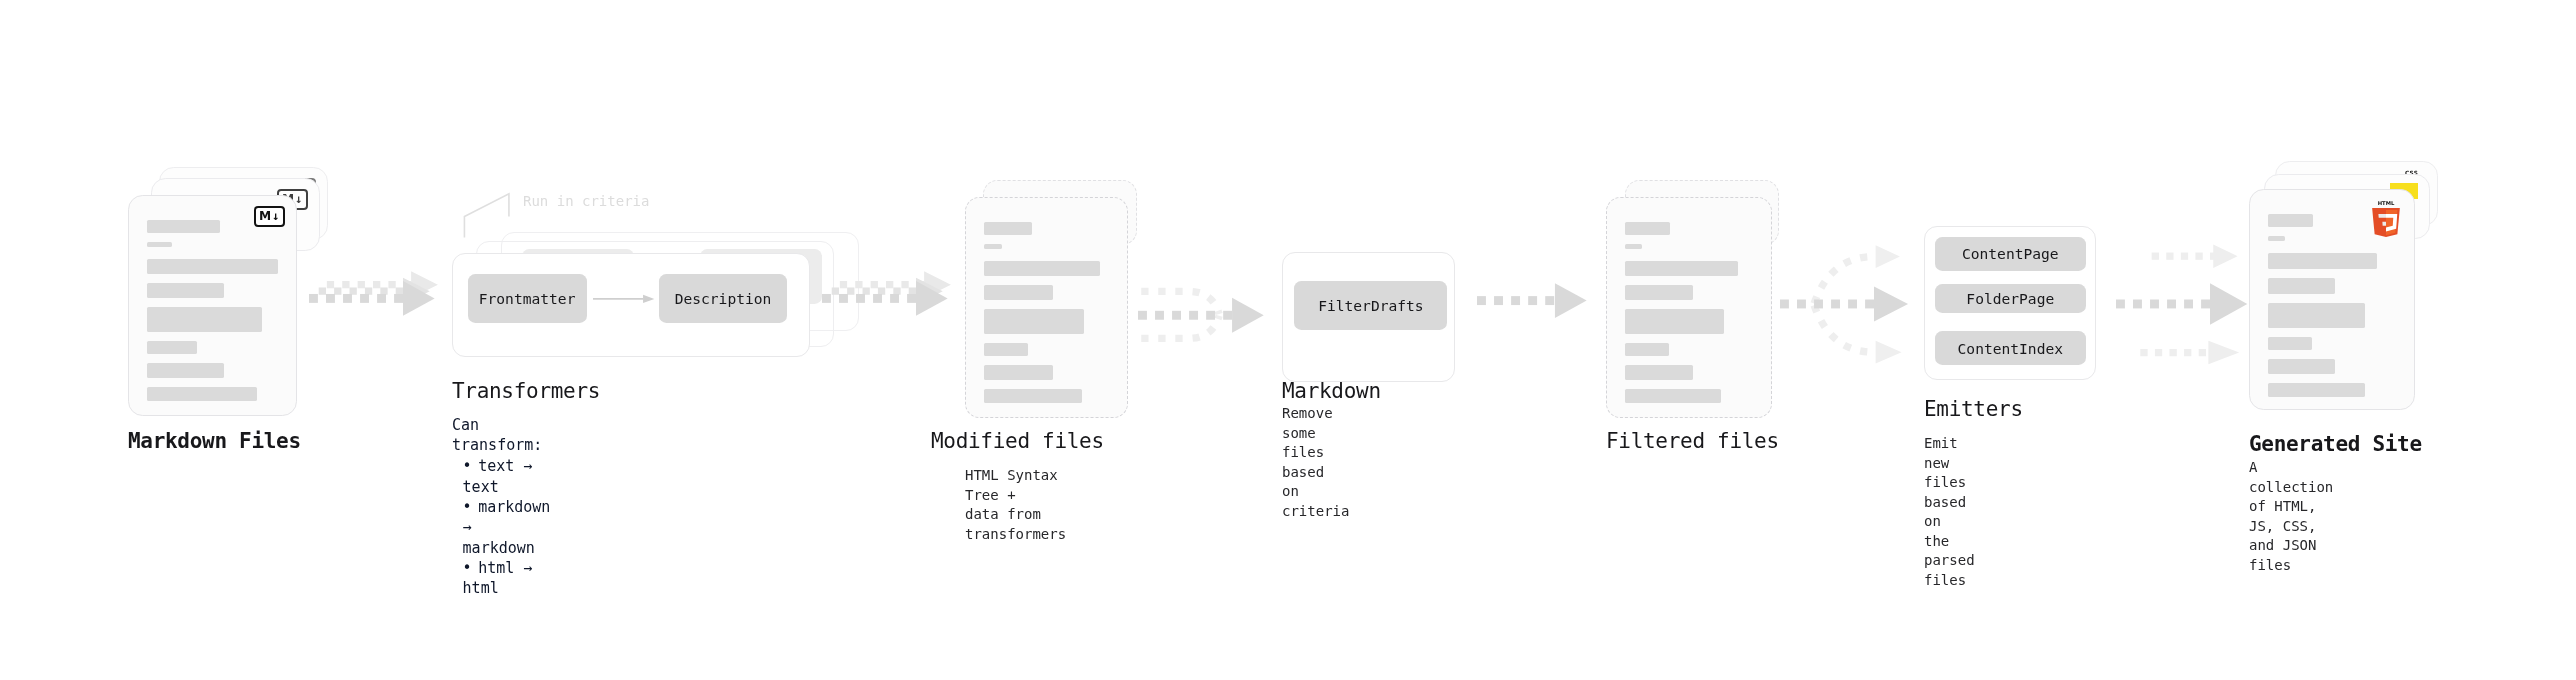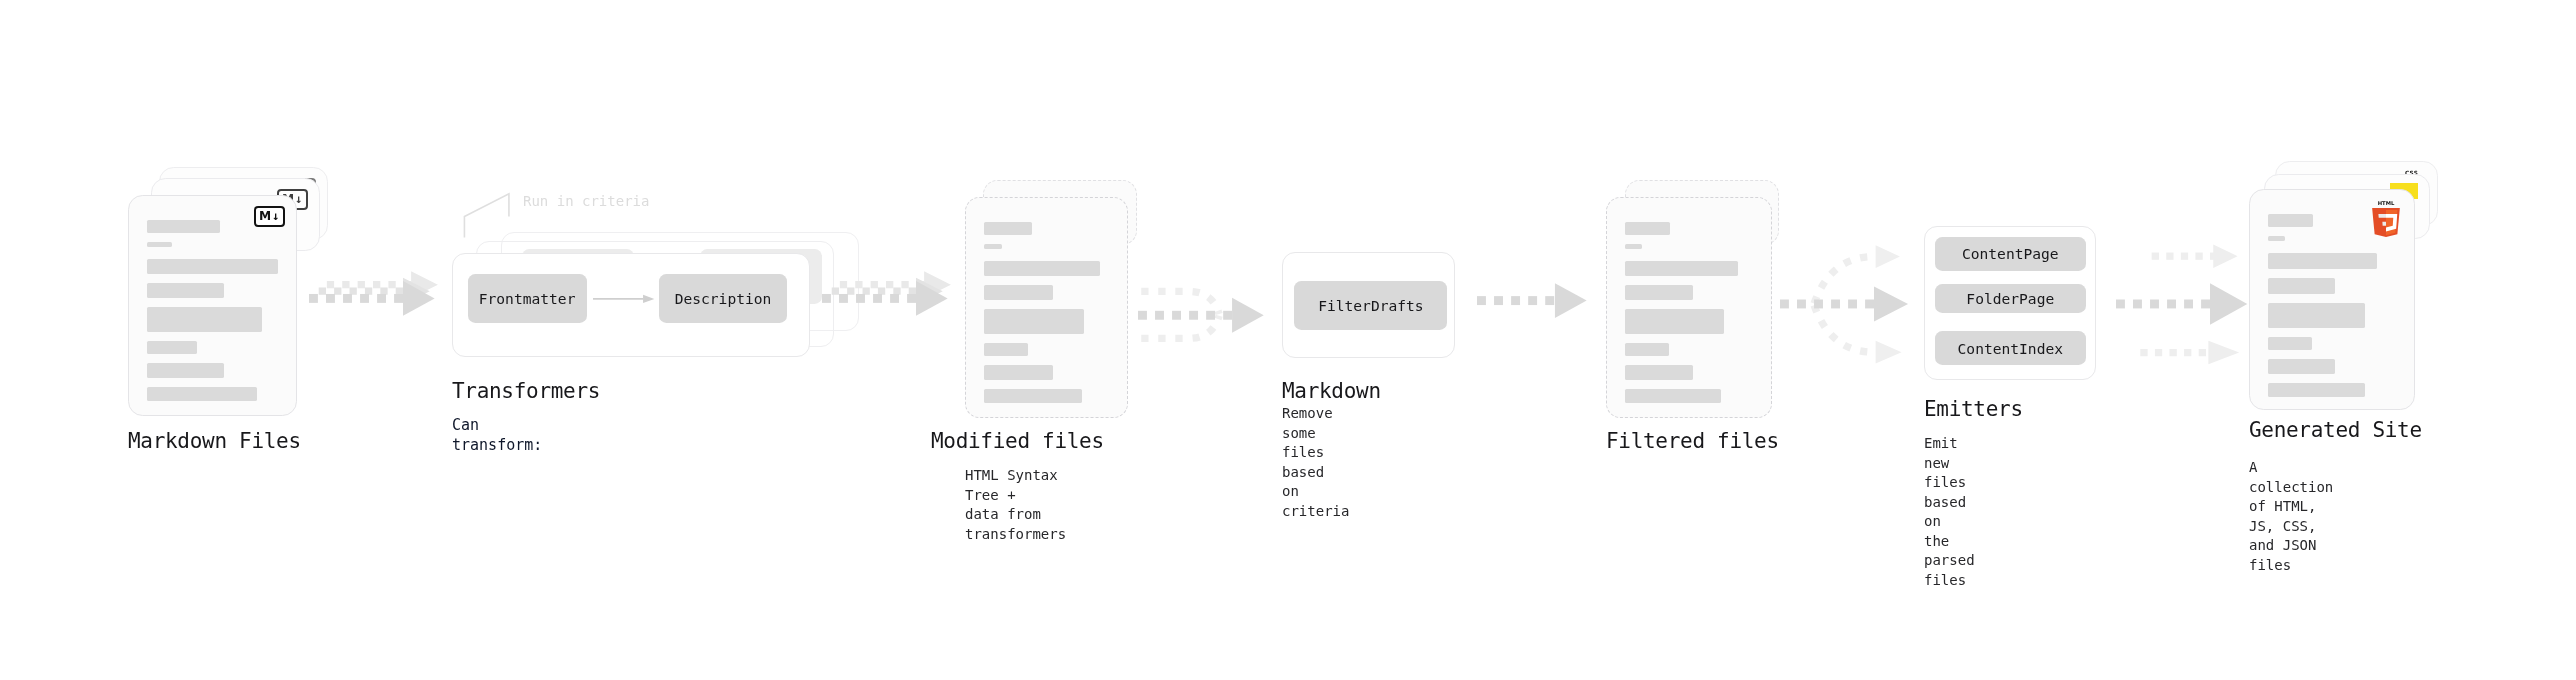--- a/index.html
+++ b/index.html
@@ -165,21 +165,21 @@
         <div class="ln" style="width:19%; height:5.7px; margin-bottom:11.4px;"></div>
         <div class="ln" style="width:100%; height:15.4px;"></div>
         <div class="ln" style="width:59%; height:15.4px;"></div>
         <div class="ln" style="width:88%; height:24.4px;"></div>
         <div class="ln" style="width:38%; height:13px;"></div>
         <div class="ln" style="width:59%; height:15.4px;"></div>
         <div class="ln" style="width:84%; height:14px;"></div>
       </div>
     </div>
 
-    <div class="title" style="left:128px; top:429px;">Markdown Files</div>
+    <div class="title" style="left:128px; top:429px;font-weight:bold;">Markdown Files</div>
   </div>
 
   <svg style="position:absolute; left:309px; top:268px;" width="154" height="73" viewBox="0 0 190 90">
     <g fill="#e9e9e9">
       <g transform="translate(22,-16)">
         <rect x="0" y="32" width="9" height="9"></rect>
           <rect x="19" y="32" width="9" height="9"></rect>
         <rect x="38" y="32" width="9" height="9"></rect>
           <rect x="57" y="32" width="9" height="9"></rect>
         <rect x="76" y="32" width="9" height="9"></rect>
@@ -238,20 +238,25 @@
       <svg style="position:absolute; left:140px; top:40px;" width="63" height="9.8" viewBox="0 0 78 12">
         <line x1="0" y1="6" x2="62" y2="6" stroke="#cfcfcf" stroke-width="2"></line>
         <polygon points="62,1 76,6 62,11" fill="#cfcfcf"></polygon>
       </svg>
     </div>
 
     <div class="title" style="left:452px; top:379px;">Transformers</div>
 
     <div class="bullets" style="left:452px; top:415px;">
       <div class="b-head">Can transform:</div>
+      <ul>
+        <li>text → text</li>
+        <li>markdown → markdown</li>
+        <li>html → html</li>
+      </ul>
     </div>
   </div>
 
   <svg style="position:absolute; left:822px; top:268px;" width="154" height="73" viewBox="0 0 190 90">
     <g>
       <g transform="translate(22,-16)" fill="#e9e9e9">
         <rect x="0" y="32" width="9" height="9"></rect>
           <rect x="19" y="32" width="9" height="9"></rect>
         <rect x="38" y="32" width="9" height="9"></rect>
           <rect x="57" y="32" width="9" height="9"></rect>
@@ -314,21 +319,21 @@
         <rect x="42" y="66" width="11" height="11"></rect>
           <rect x="63" y="66" width="11" height="11"></rect>
         <rect x="84" y="66" width="11" height="11"></rect>
           <rect x="105" y="66" width="11" height="11"></rect>
         <polygon points="116,50 155,71.5 116,93"></polygon>
       </g>
     </g>
   </svg>
 
   <div class="stage">
-    <div class="panel" style="left:1282px; top:252px; width:173px; height:106px;">
+    <div class="panel" style="left:1282px; top:252px; width:173px; height:130px;">
       <div class="chip" style="left:11.4px; top:28px; width:153px; height:49px;">FilterDrafts</div>
     </div>
     <div class="title" style="left:1282px; top:379px;">Markdown</div>
     <div class="subtitle" style="left:1282px; top:404px;">Remove some files based
 on criteria</div>
   </div>
 
   <svg style="position:absolute; left:1477px; top:283px;" width="134" height="49" viewBox="0 0 165 60">
     <g fill="#d9d9d9">
       <rect x="0" y="16" width="11" height="11"></rect>
@@ -452,19 +457,19 @@
         <div class="ln" style="width:13%; height:5.7px; margin-bottom:11.4px;"></div>
         <div class="ln" style="width:85%; height:16.3px;"></div>
         <div class="ln" style="width:52%; height:16.3px;"></div>
         <div class="ln" style="width:76%; height:24.4px;"></div>
         <div class="ln" style="width:34%; height:13px;"></div>
         <div class="ln" style="width:52%; height:15.4px;"></div>
         <div class="ln" style="width:76%; height:14px;"></div>
       </div>
     </div>
 
-    <div class="title" style="left:2249px; top:418px;">Generated Site</div>
+    <div class="title" style="left:2249px; top:432px;font-weight:bold;">Generated Site</div>
     <div class="subtitle" style="left:2249px; top:458px;">A collection of HTML,
 JS, CSS, and JSON files</div>
   </div>
 
 </div>
 
 
 </body></html>

